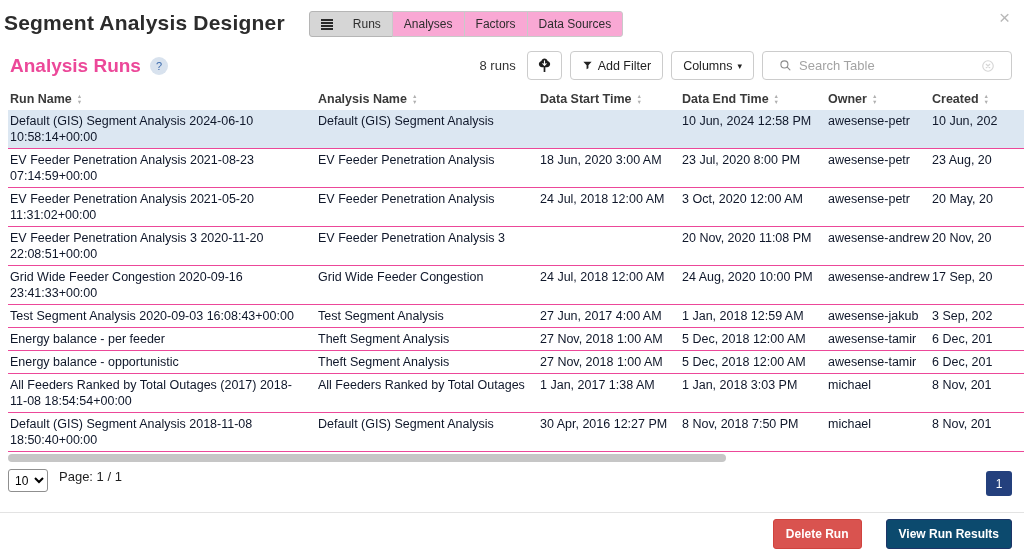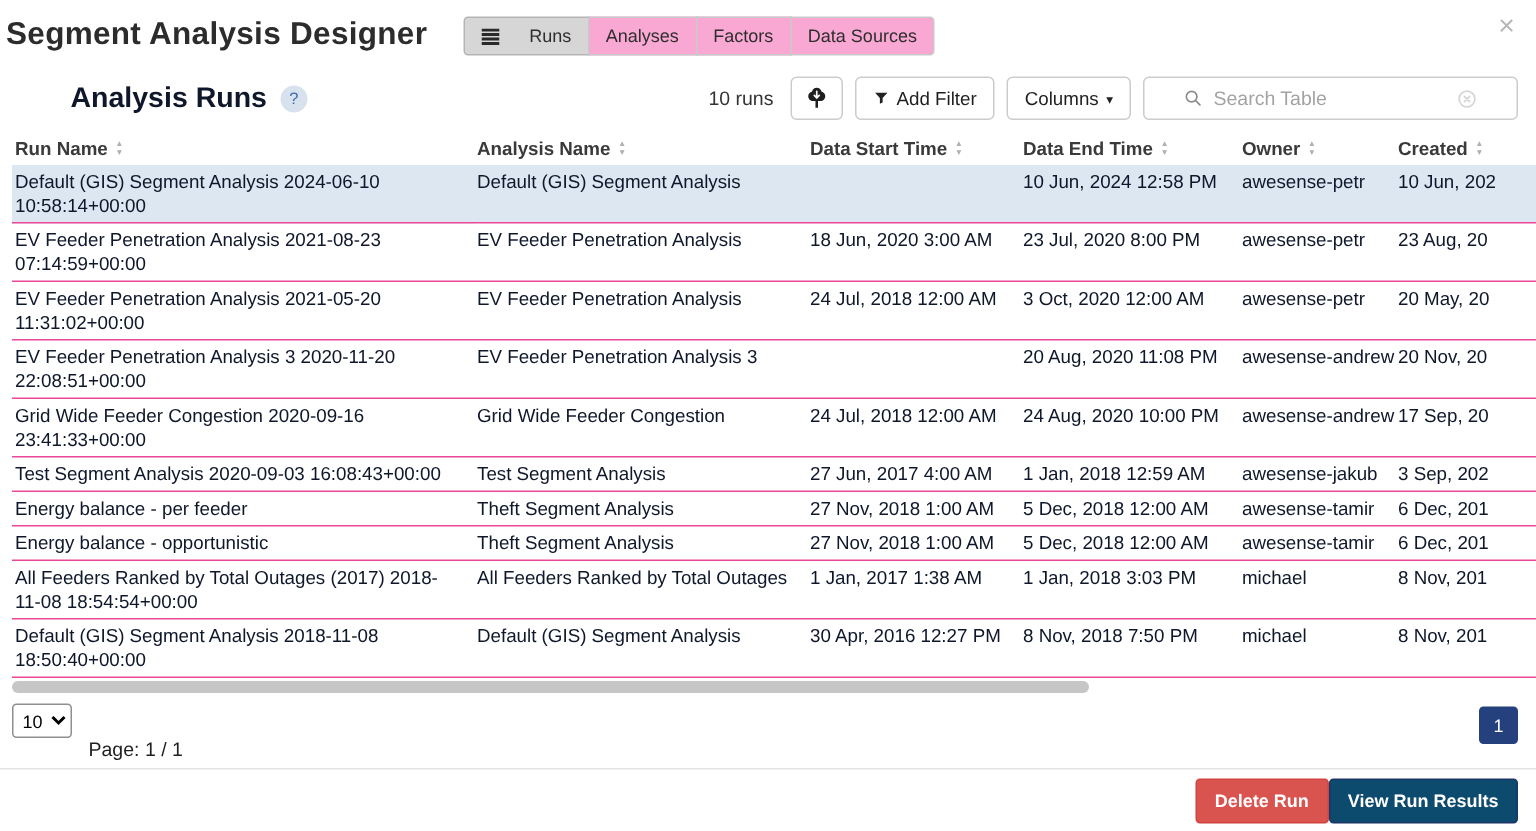--- a/index.html
+++ b/index.html
@@ -16,36 +16,36 @@
     font-size:12px; color:#2e2e2e; background:#f9a8d4; border:1px solid #c9c9c9;
     padding:5px 11px; margin-left:-1px; cursor:pointer; display:flex; align-items:center; gap:5px;
     white-space:nowrap;
   }
   .tab:first-child { border-radius:3px 0 0 3px; margin-left:0; }
   .tab:last-child  { border-radius:0 3px 3px 0; }
   .tab.active { background:#d6d6d6; border-color:#b5b5b5;gap:20px; }
   .close-x { position:absolute; top:8px; right:14px; font-size:19px; color:#b8b8b8; cursor:pointer; line-height:1; }
   
   .section-row { display:flex; align-items:center; padding:12px 12px 8px 10px; }
-  .section-title { font-size:19px; font-weight:700; color:#0f172a;margin-left:37px; }
+  .section-title { font-size:19px; font-weight:700; color:#ec4899; }
   .help-badge {
     width:18px; height:18px; border-radius:50%; background:#d8e2ee; color:#3d6cae;
     font-size:11px; display:flex; align-items:center; justify-content:center; margin-left:9px; cursor:pointer;
   }
   .toolbar { margin-left:auto; display:flex; align-items:center; gap:8px; }
   .runs-count { font-size:13px; color:#333; margin-right:3px; white-space:nowrap; }
   .tool-btn {
     height:29px; border:1px solid #cccccc; border-radius:4px; background:#fff;
     display:flex; align-items:center; gap:5px; padding:0 11px; font-size:12.5px; color:#1f1f1f; cursor:pointer;
     white-space:nowrap;
   }
   .tool-btn .caret { font-size:9px; color:#222; }
   .search-box {
     width:250px; height:29px; border:1px solid #cccccc; border-radius:4px;
-    display:flex; align-items:center; padding:0 26px; gap:7px; background:#fff;
+    display:flex; align-items:center; padding:0 16px; gap:7px; background:#fff;
   }
   .search-box input {
     border:none; outline:none; flex:1; font-size:13px; color:#333;
     font-family:"Liberation Sans", sans-serif; min-width:0;
   }
   .search-box input::placeholder { color:#a3a3a3; }
   
   .table-wrap { width:1024px; overflow:hidden; }
   table { border-collapse:collapse; table-layout:fixed; width:1070px; margin-left:8px; }
   th {
@@ -61,30 +61,30 @@
   tbody td.nowrap { white-space:nowrap; overflow:hidden; }
   tbody tr.selected { background:#dce7f2; }
   
   .hscroll { height:8px; margin:2px 0 0 8px; position:relative; width:1008px; }
   .hscroll-thumb { position:absolute; left:0; top:0; width:718px; height:8px; background:#c6c6c6; border-radius:4px; cursor:pointer; }
   .pager-row { display:flex; align-items:flex-start; gap:11px; padding:7px 0 0 8px; }
   .pager-row select {
     height:23px; font-size:12px; border:1px solid #8f8f8f; border-radius:3px; background:#fff;
     font-family:"Liberation Sans", sans-serif; padding:0 2px;
   }
-  .page-label { font-size:13px; color:#1f1f1f;margin-top:23px; }
+  .page-label { font-size:13px; color:#1f1f1f; }
   .page-btn {
     position:absolute; right:12px; top:471px; min-width:26px; height:25px; padding:0 6px;
     background:#24407d; color:#fff; font-size:12px; border-radius:3px;
     display:flex; align-items:center; justify-content:center; cursor:pointer;
   }
   
   .footer {
     position:absolute; bottom:0; left:0; right:0; height:42px; border-top:1px solid #e3e3e3;
-    display:flex; align-items:center; justify-content:flex-end; gap:0; padding:0 12px; background:#fff;
+    display:flex; align-items:center; justify-content:flex-end; gap:24px; padding:0 12px; background:#fff;
   }
   .btn { font-size:12px; font-weight:700; padding:7px 12px; border-radius:3px; color:#fff; cursor:pointer; border:1px solid transparent; font-family:"Liberation Sans", sans-serif; }
   .btn-danger  { background:#d9534f; border-color:#d0433e; }
   .btn-primary { background:#0c4a6e; border-color:#1d3568; }
   .icon { display:inline-flex; align-items:center; }
 </style>
 </head>
 <body>
 
 <div class="app-header">
@@ -113,21 +113,21 @@
       <span>Data Sources</span>
     </div>
   </div>
   <div class="close-x">×</div>
 </div>
 
 <div class="section-row">
   <div class="section-title">Analysis Runs</div>
   <div class="help-badge">?</div>
   <div class="toolbar">
-    <span class="runs-count">10 runs</span>
+    <span class="runs-count">8 runs</span>
     <div class="tool-btn" style="padding:0 8px;">
       <span class="icon">
         <svg width="17" height="17" viewBox="0 0 24 24">
           <path fill="#1e1e1e" d="M12 2c-2.2 0-4 1.5-4.4 3.6C5.5 6.1 4 7.9 4 10c0 2.5 2 4.5 4.5 4.5h2.3V21h2.4v-6.5h2.3C18 14.5 20 12.5 20 10c0-2.1-1.5-3.9-3.6-4.4C16 3.5 14.2 2 12 2z"></path>
           <path d="M12 5.5v6M9.7 9.3 12 11.8l2.3-2.5" stroke="#fff" stroke-width="1.6" fill="none" stroke-linecap="round" stroke-linejoin="round"></path>
         </svg>
       </span>
     </div>
     <div class="tool-btn">
       <span class="icon">
@@ -219,21 +219,21 @@
           <td class="nowrap">EV Feeder Penetration Analysis</td>
           <td class="nowrap">24 Jul, 2018 12:00 AM</td>
           <td class="nowrap">3 Oct, 2020 12:00 AM</td>
           <td class="nowrap">awesense-petr</td>
           <td class="nowrap">20 May, 20</td>
         </tr>
         <tr>
           <td>EV Feeder Penetration Analysis 3 2020-11-20 22:08:51+00:00</td>
           <td class="nowrap">EV Feeder Penetration Analysis 3</td>
           <td class="nowrap"></td>
-          <td class="nowrap">20 Aug, 2020 11:08 PM</td>
+          <td class="nowrap">20 Nov, 2020 11:08 PM</td>
           <td class="nowrap">awesense-andrew</td>
           <td class="nowrap">20 Nov, 20</td>
         </tr>
         <tr>
           <td>Grid Wide Feeder Congestion 2020-09-16 23:41:33+00:00</td>
           <td class="nowrap">Grid Wide Feeder Congestion</td>
           <td class="nowrap">24 Jul, 2018 12:00 AM</td>
           <td class="nowrap">24 Aug, 2020 10:00 PM</td>
           <td class="nowrap">awesense-andrew</td>
           <td class="nowrap">17 Sep, 20</td>

